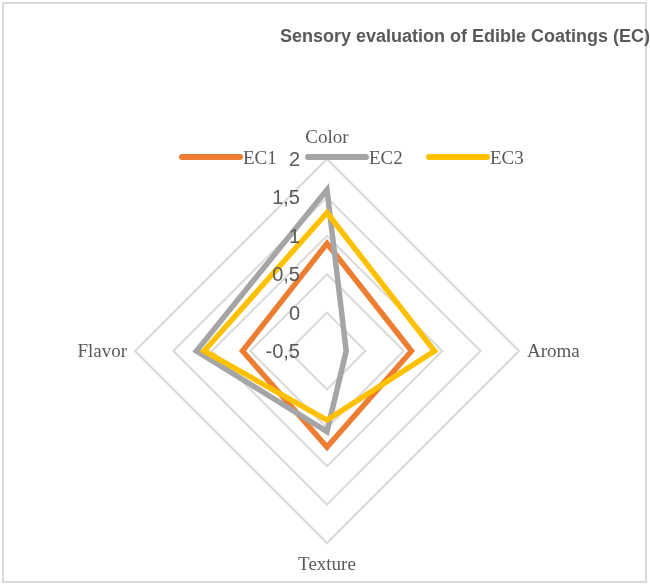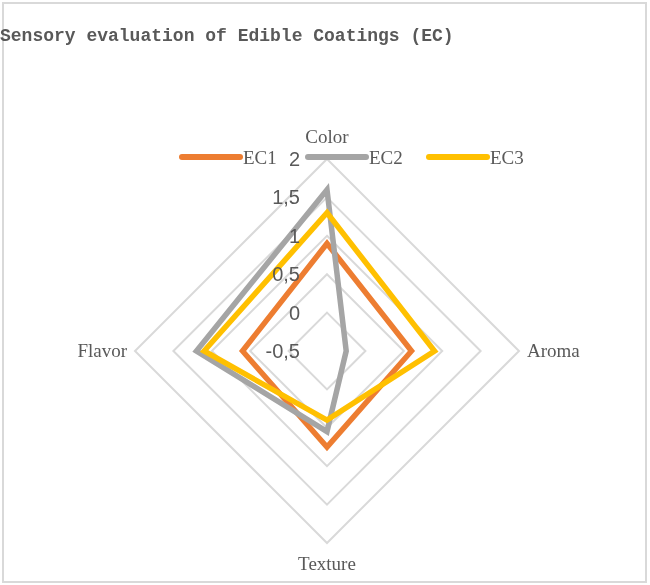--- a/index.html
+++ b/index.html
@@ -1,19 +1,19 @@
 <!DOCTYPE html>
 <html><head>
 <meta charset="utf-8">
 <style>
   html, body { margin: 0; padding: 0; background: #ffffff; }
   body { width: 650px; height: 585px; position: relative; overflow: hidden; }
   .frame { position: absolute; left: 2px; top: 2px; width: 641px; height: 577px; border: 2px solid #d9d9d9; background: #fff; }
-  .title { position: absolute; left: 0; top: 26px; width: 650px; text-align: left; box-sizing: border-box;
-           font-family: Liberation Mono, monospace; font-weight: bold; font-size: 18px; color: #595959; }
+  .title { position: absolute; left: 0; top: 26px; width: 650px; text-align: right; box-sizing: border-box;
+           font-family: Liberation Sans, sans-serif; font-weight: bold; font-size: 18px; color: #595959; }
   svg { position: absolute; left: 0; top: 0; }
   .axis-label { font-family: "Liberation Serif", serif; font-size: 19px; fill: #595959; }
   .tick { font-family: "Liberation Sans", sans-serif; font-size: 20px; fill: #595959; }
   .legend-text { font-family: "Liberation Serif", serif; font-size: 19px; fill: #595959; }
 </style>
 </head>
 <body>
 
 <div class="frame"></div>
 <div class="title">Sensory evaluation of Edible Coatings (EC)</div>

